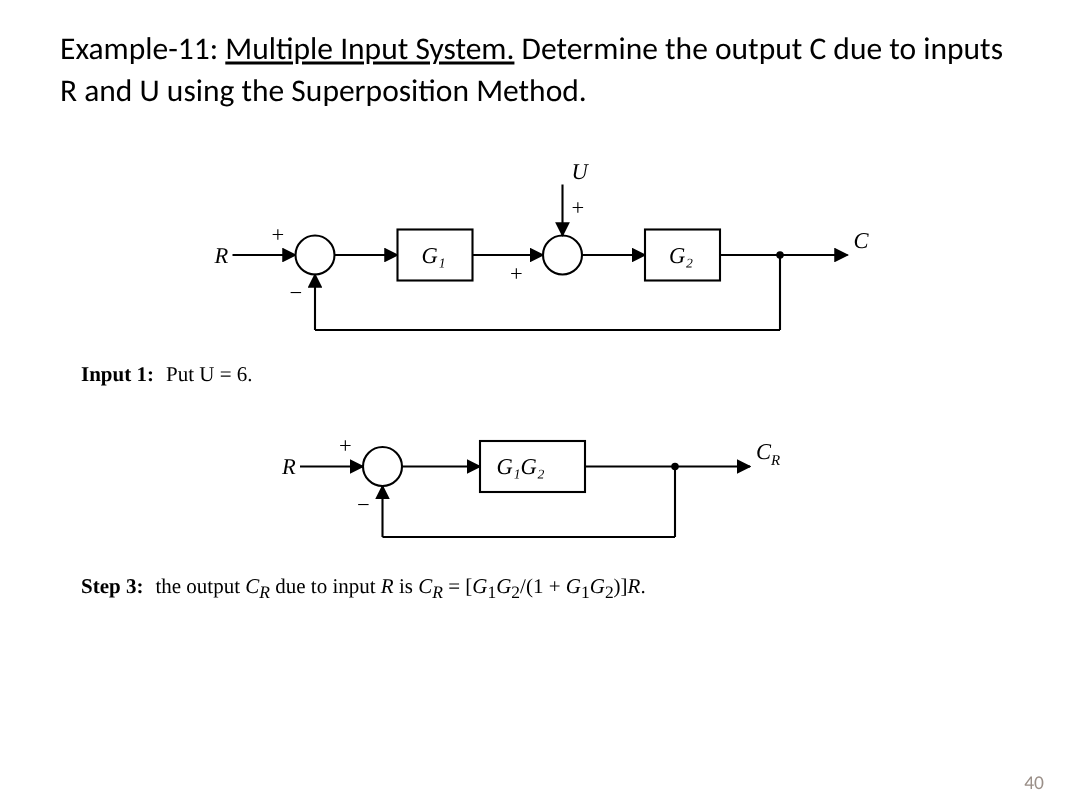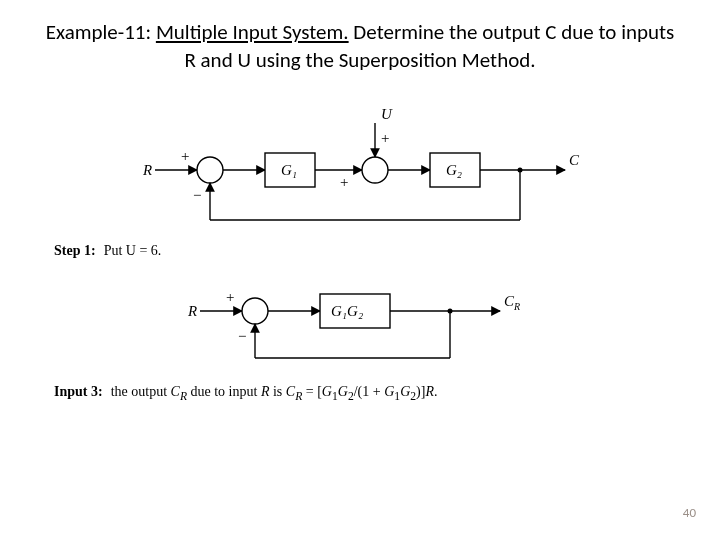--- a/index.html
+++ b/index.html
@@ -10,21 +10,21 @@
     font-family: Calibri, Arial, sans-serif;
     background: #fff;
     position: relative;
     box-sizing: border-box;
   }
   .slide {
     padding: 18px 40px 0 40px;
   }
   .title {
     font-size: 21px;
-    text-align: center;
+    text-align: left;
     line-height: 1.35;
     color: #000;
     margin-bottom: 30px;
   }
   .title .underline {
     text-decoration: underline;
   }
   .diagram {
     display: block;
     margin: 0 auto 6px auto;
@@ -35,21 +35,21 @@
     margin: 6px 0 14px 12px;
   }
   .steps table td {
     vertical-align: top;
     padding: 0 6px 1px 0;
   }
   .steps .lbl { font-weight: bold; white-space: nowrap; }
   .page-num {
     position: absolute;
     right: 24px;
-    bottom: 20px;
+    bottom: 10px;
     font-size: 13px;
     color: #9a8f88;
   }
 </style>
 </head>
 <body>
 
 <div class="slide">
 
   <div class="title">
@@ -98,21 +98,21 @@
       <line x1="395" y1="65" x2="395" y2="115"></line>
       <line x1="395" y1="115" x2="85" y2="115"></line>
       <line x1="85" y1="115" x2="85" y2="78" marker-end="url(#ah1)"></line>
     </g>
   </svg>
 
   <div class="steps">
     <table>
       <tbody>
           <tr>
-        <td class="lbl">Step 1:</td>
+        <td class="lbl">Input 1:</td>
         <td>Put U = 6.</td>
       </tr>
     </tbody>
       </table>
   </div>
 
   <svg class="diagram" width="380" height="100" viewBox="0 0 380 100">
     <defs>
       <marker id="ah2" viewBox="0 0 10 10" refX="9" refY="5" markerWidth="7" markerHeight="7" orient="auto">
         <path d="M0,0 L10,5 L0,10 z" fill="#000"></path>
@@ -133,21 +133,21 @@
       <line x1="280" y1="35" x2="280" y2="82"></line>
       <line x1="280" y1="82" x2="85" y2="82"></line>
       <line x1="85" y1="82" x2="85" y2="48" marker-end="url(#ah2)"></line>
     </g>
   </svg>
 
   <div class="steps">
     <table>
       <tbody>
           <tr>
-        <td class="lbl">Input 3:</td>
+        <td class="lbl">Step 3:</td>
         <td>
           the output <i>C<sub>R</sub></i> due to input <i>R</i> is
           <i>C<sub>R</sub></i> = [<i>G</i><sub>1</sub><i>G</i><sub>2</sub>/(1 + <i>G</i><sub>1</sub><i>G</i><sub>2</sub>)]<i>R</i>.
         </td>
       </tr>
     </tbody>
       </table>
   </div>
 
 </div>

